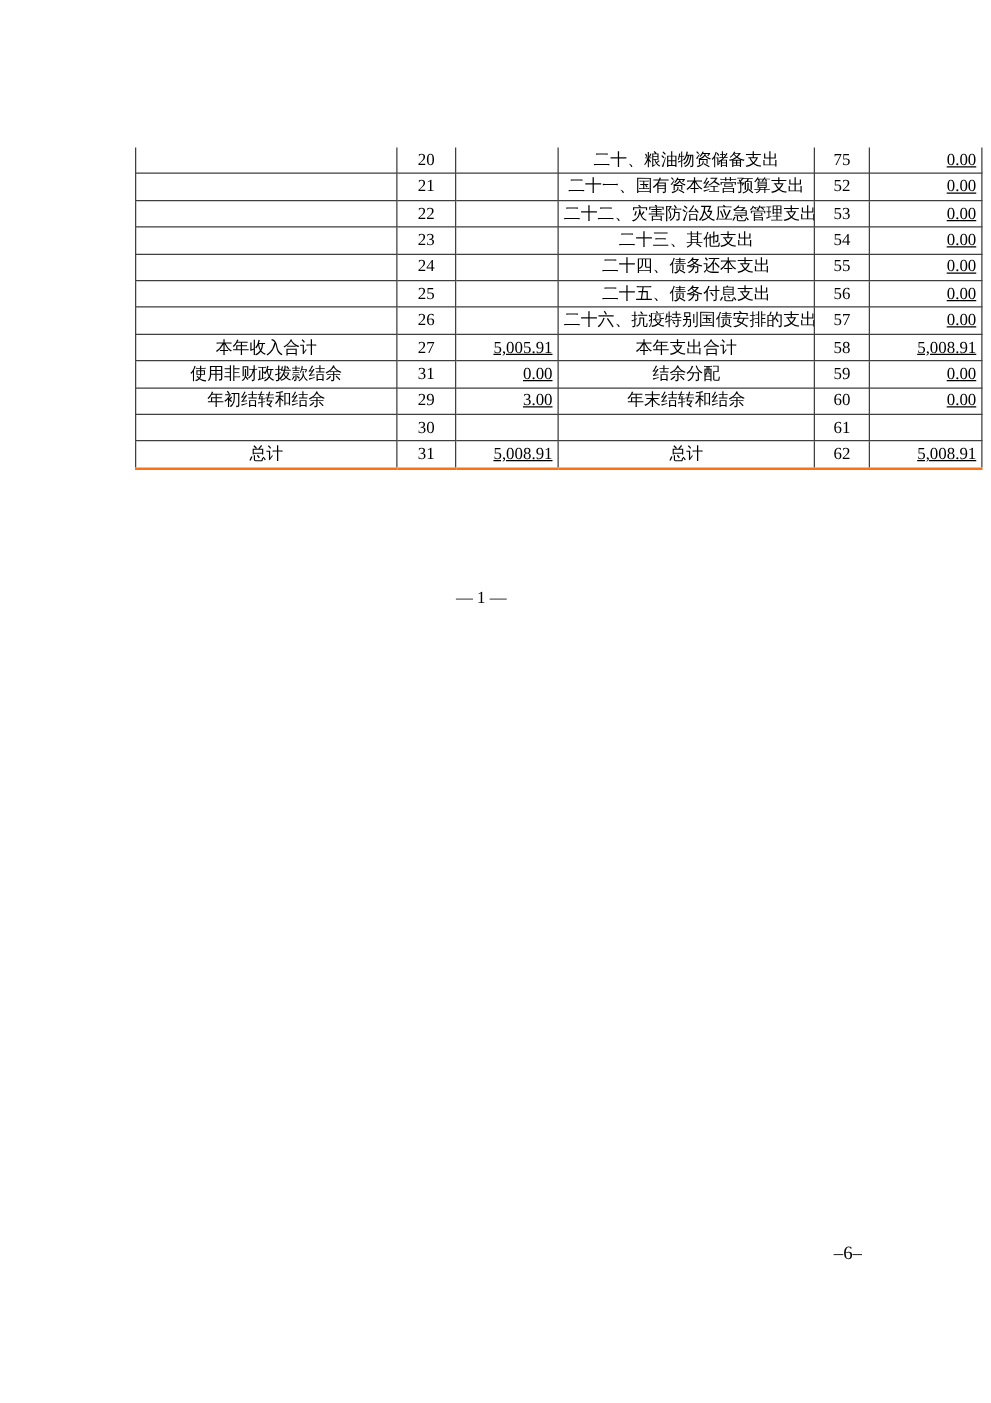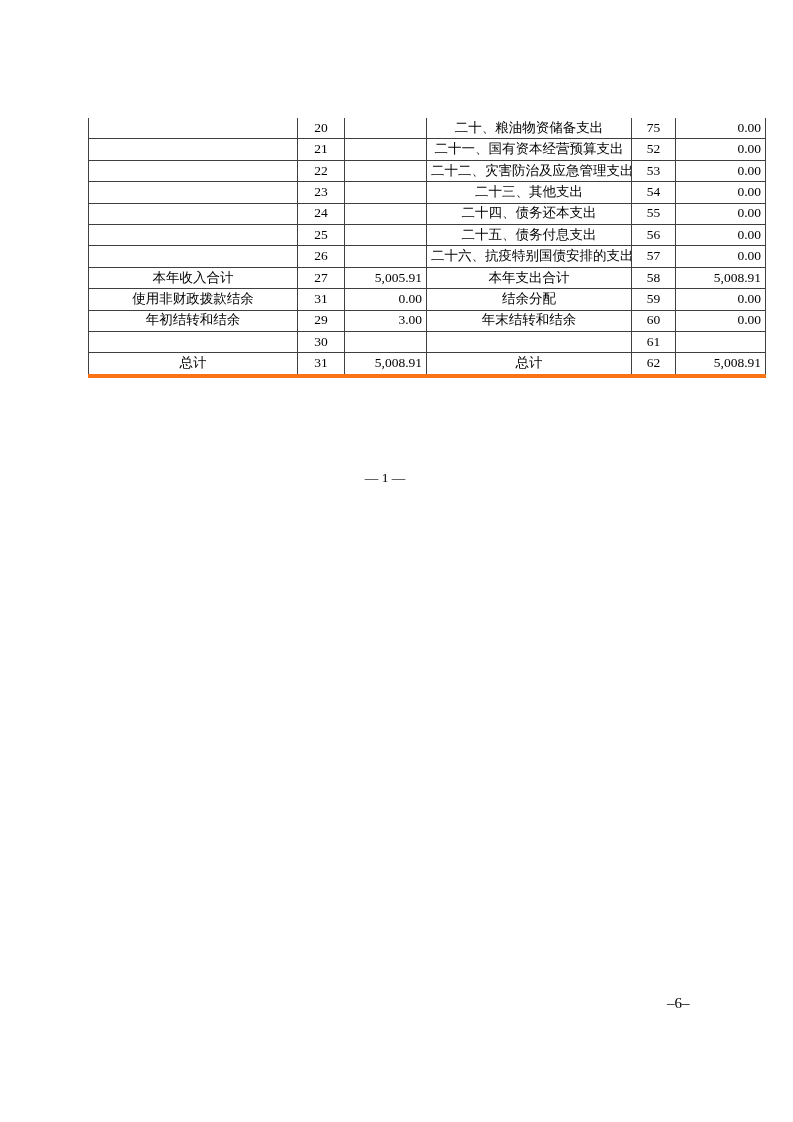--- a/index.html
+++ b/index.html
@@ -7,42 +7,42 @@
     position: relative;
     width: 793px;
     height: 1122px;
     background: #ffffff;
     font-family: "Liberation Serif", "DejaVu Serif", serif;
     color: #000000;
     overflow: hidden;
   }
   table.acct {
     position: absolute;
-    left: 88px;
+    left: 108px;
     top: 118px;
     width: 678px;
     border-collapse: collapse;
     table-layout: fixed;
     padding-left: 16px;
   }
   table.acct td {
     border: 1px solid #3f3f3f;
     height: 20.4px;
     padding: 0 4px;
     font-size: 13.5px;
     line-height: 1.1;
     white-space: nowrap;
     overflow: hidden;
     vertical-align: middle;
   }
   table.acct tr:first-child td { border-top: none; }
-  table.acct tr:last-child td { border-bottom: 4px solid #f97316; }
+  table.acct tr:last-child td { border-bottom: 2px solid #f97316; }
   td.label { text-align: center; }
   td.line  { text-align: center; }
-  td.amt   { text-align: right; }
+  td.amt   { text-align: right; text-decoration: underline; }
   td.total { font-weight: normal; }
   .footnote {
     position: absolute;
     left: 95px;
     top: 404px;
     width: 698px;
     font-size: 13px;
     line-height: 16px;
     white-space: nowrap;
   }

